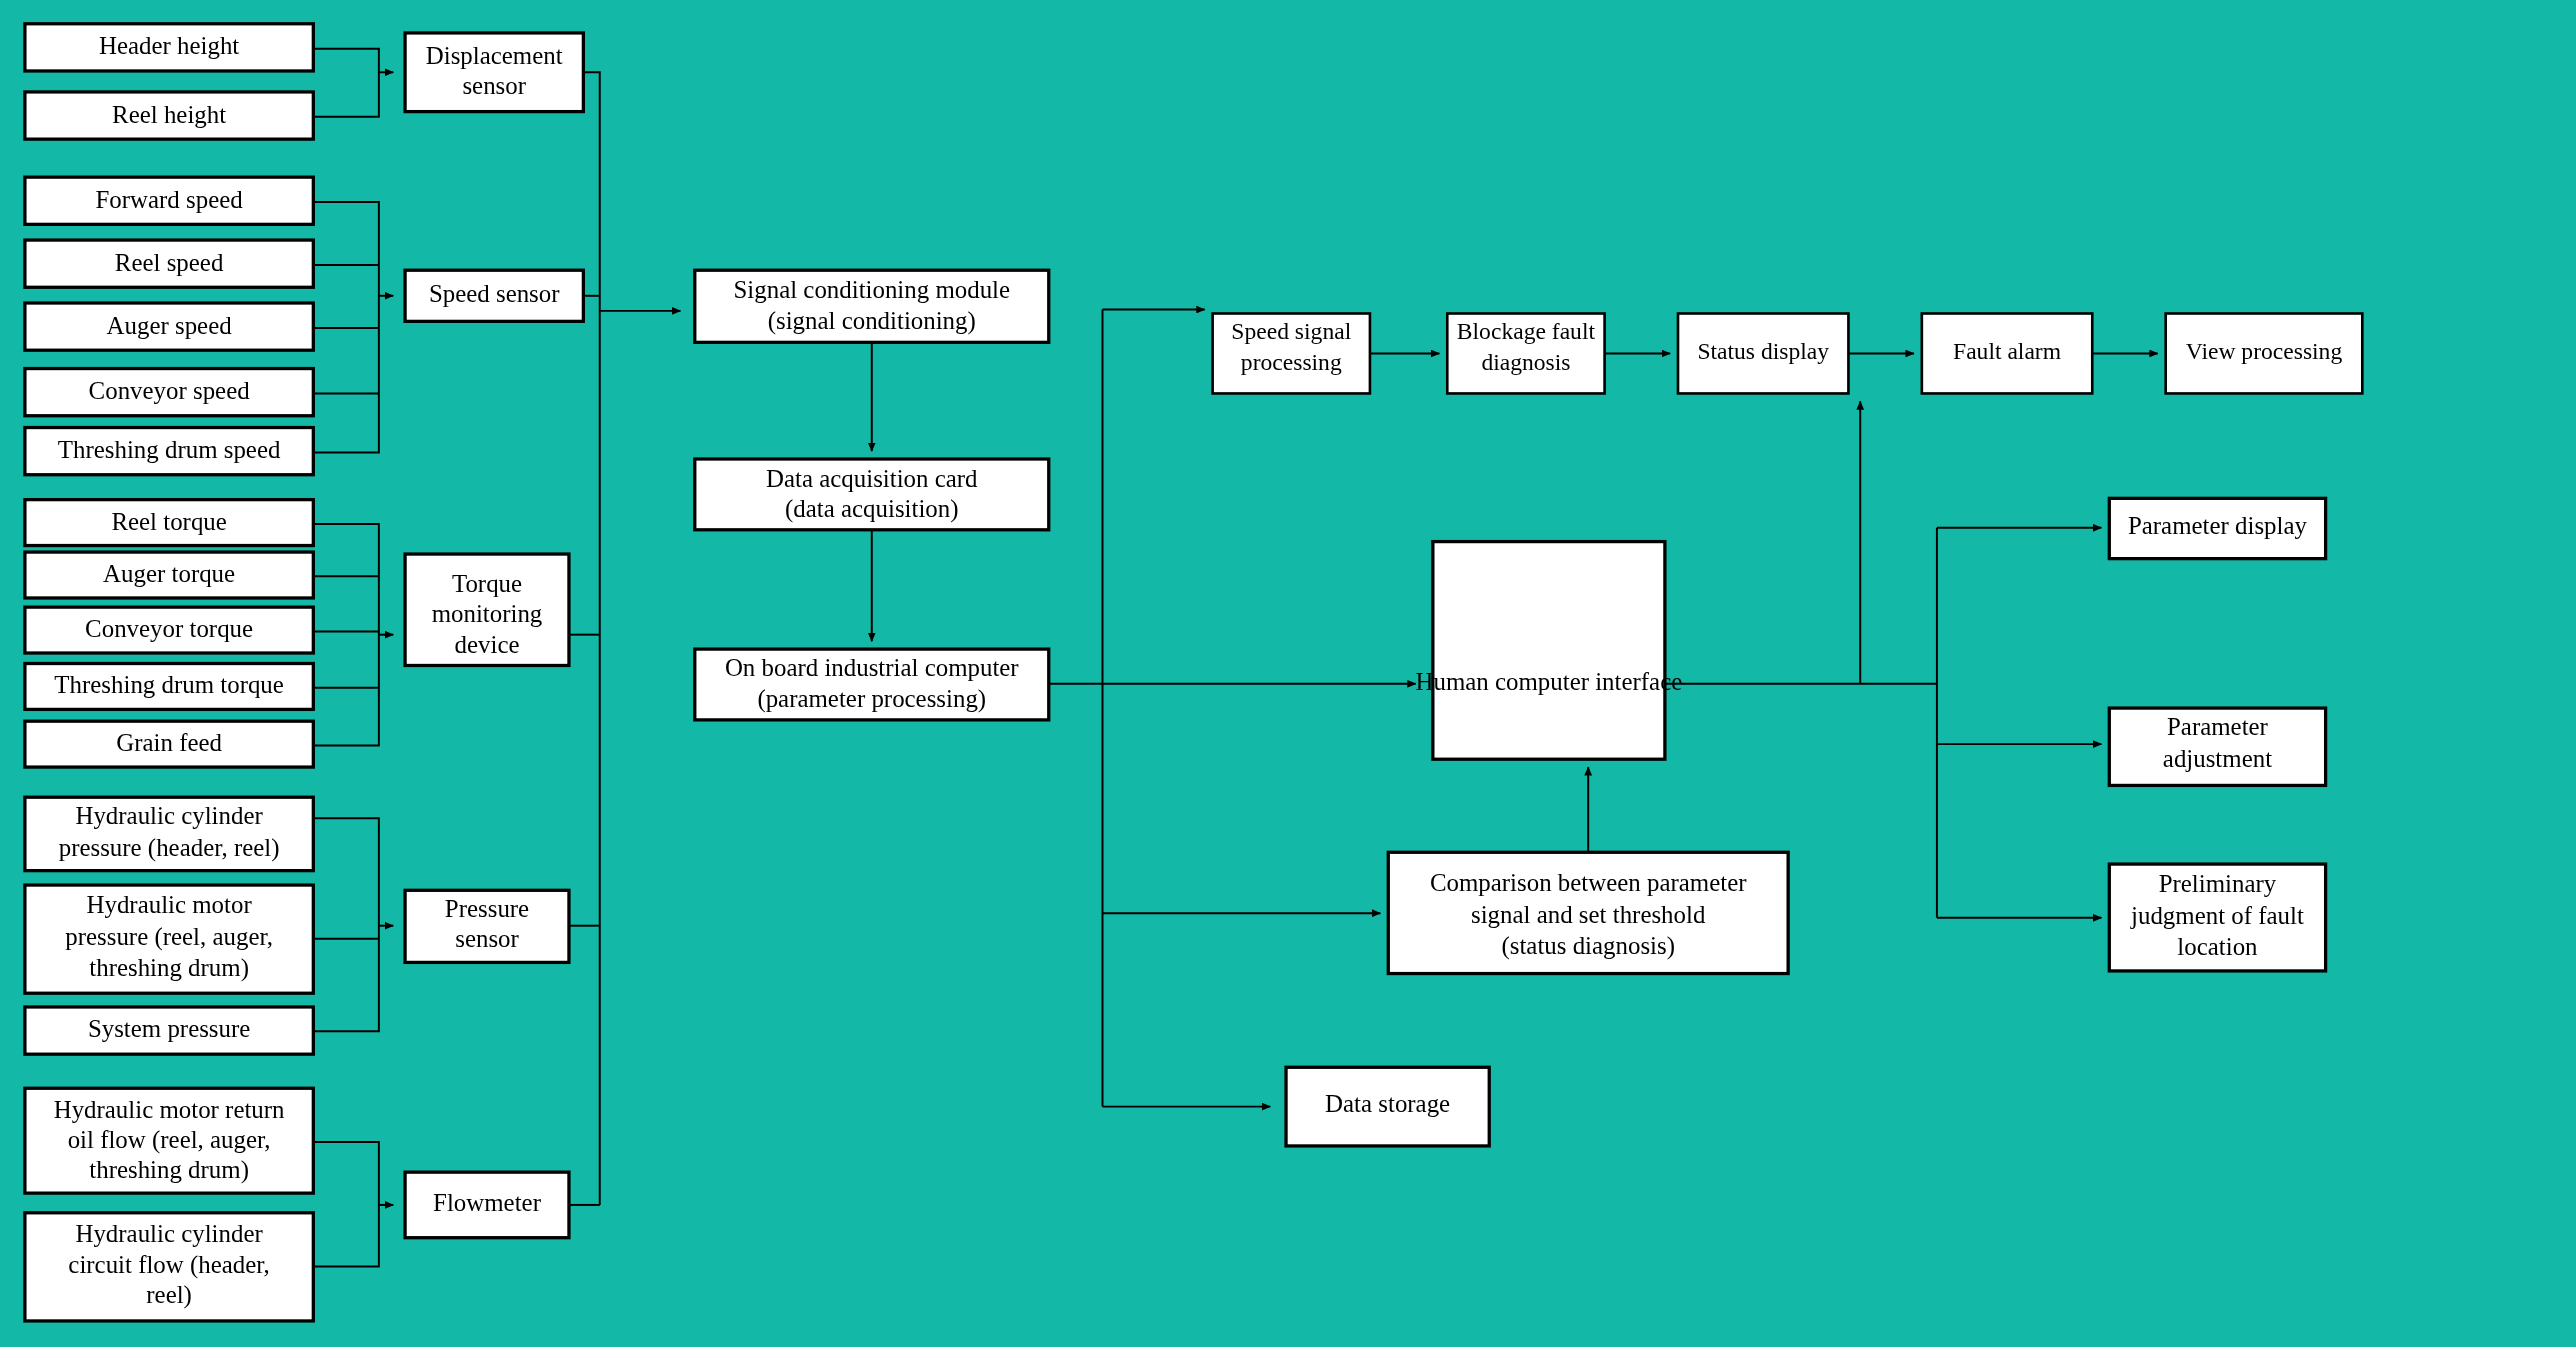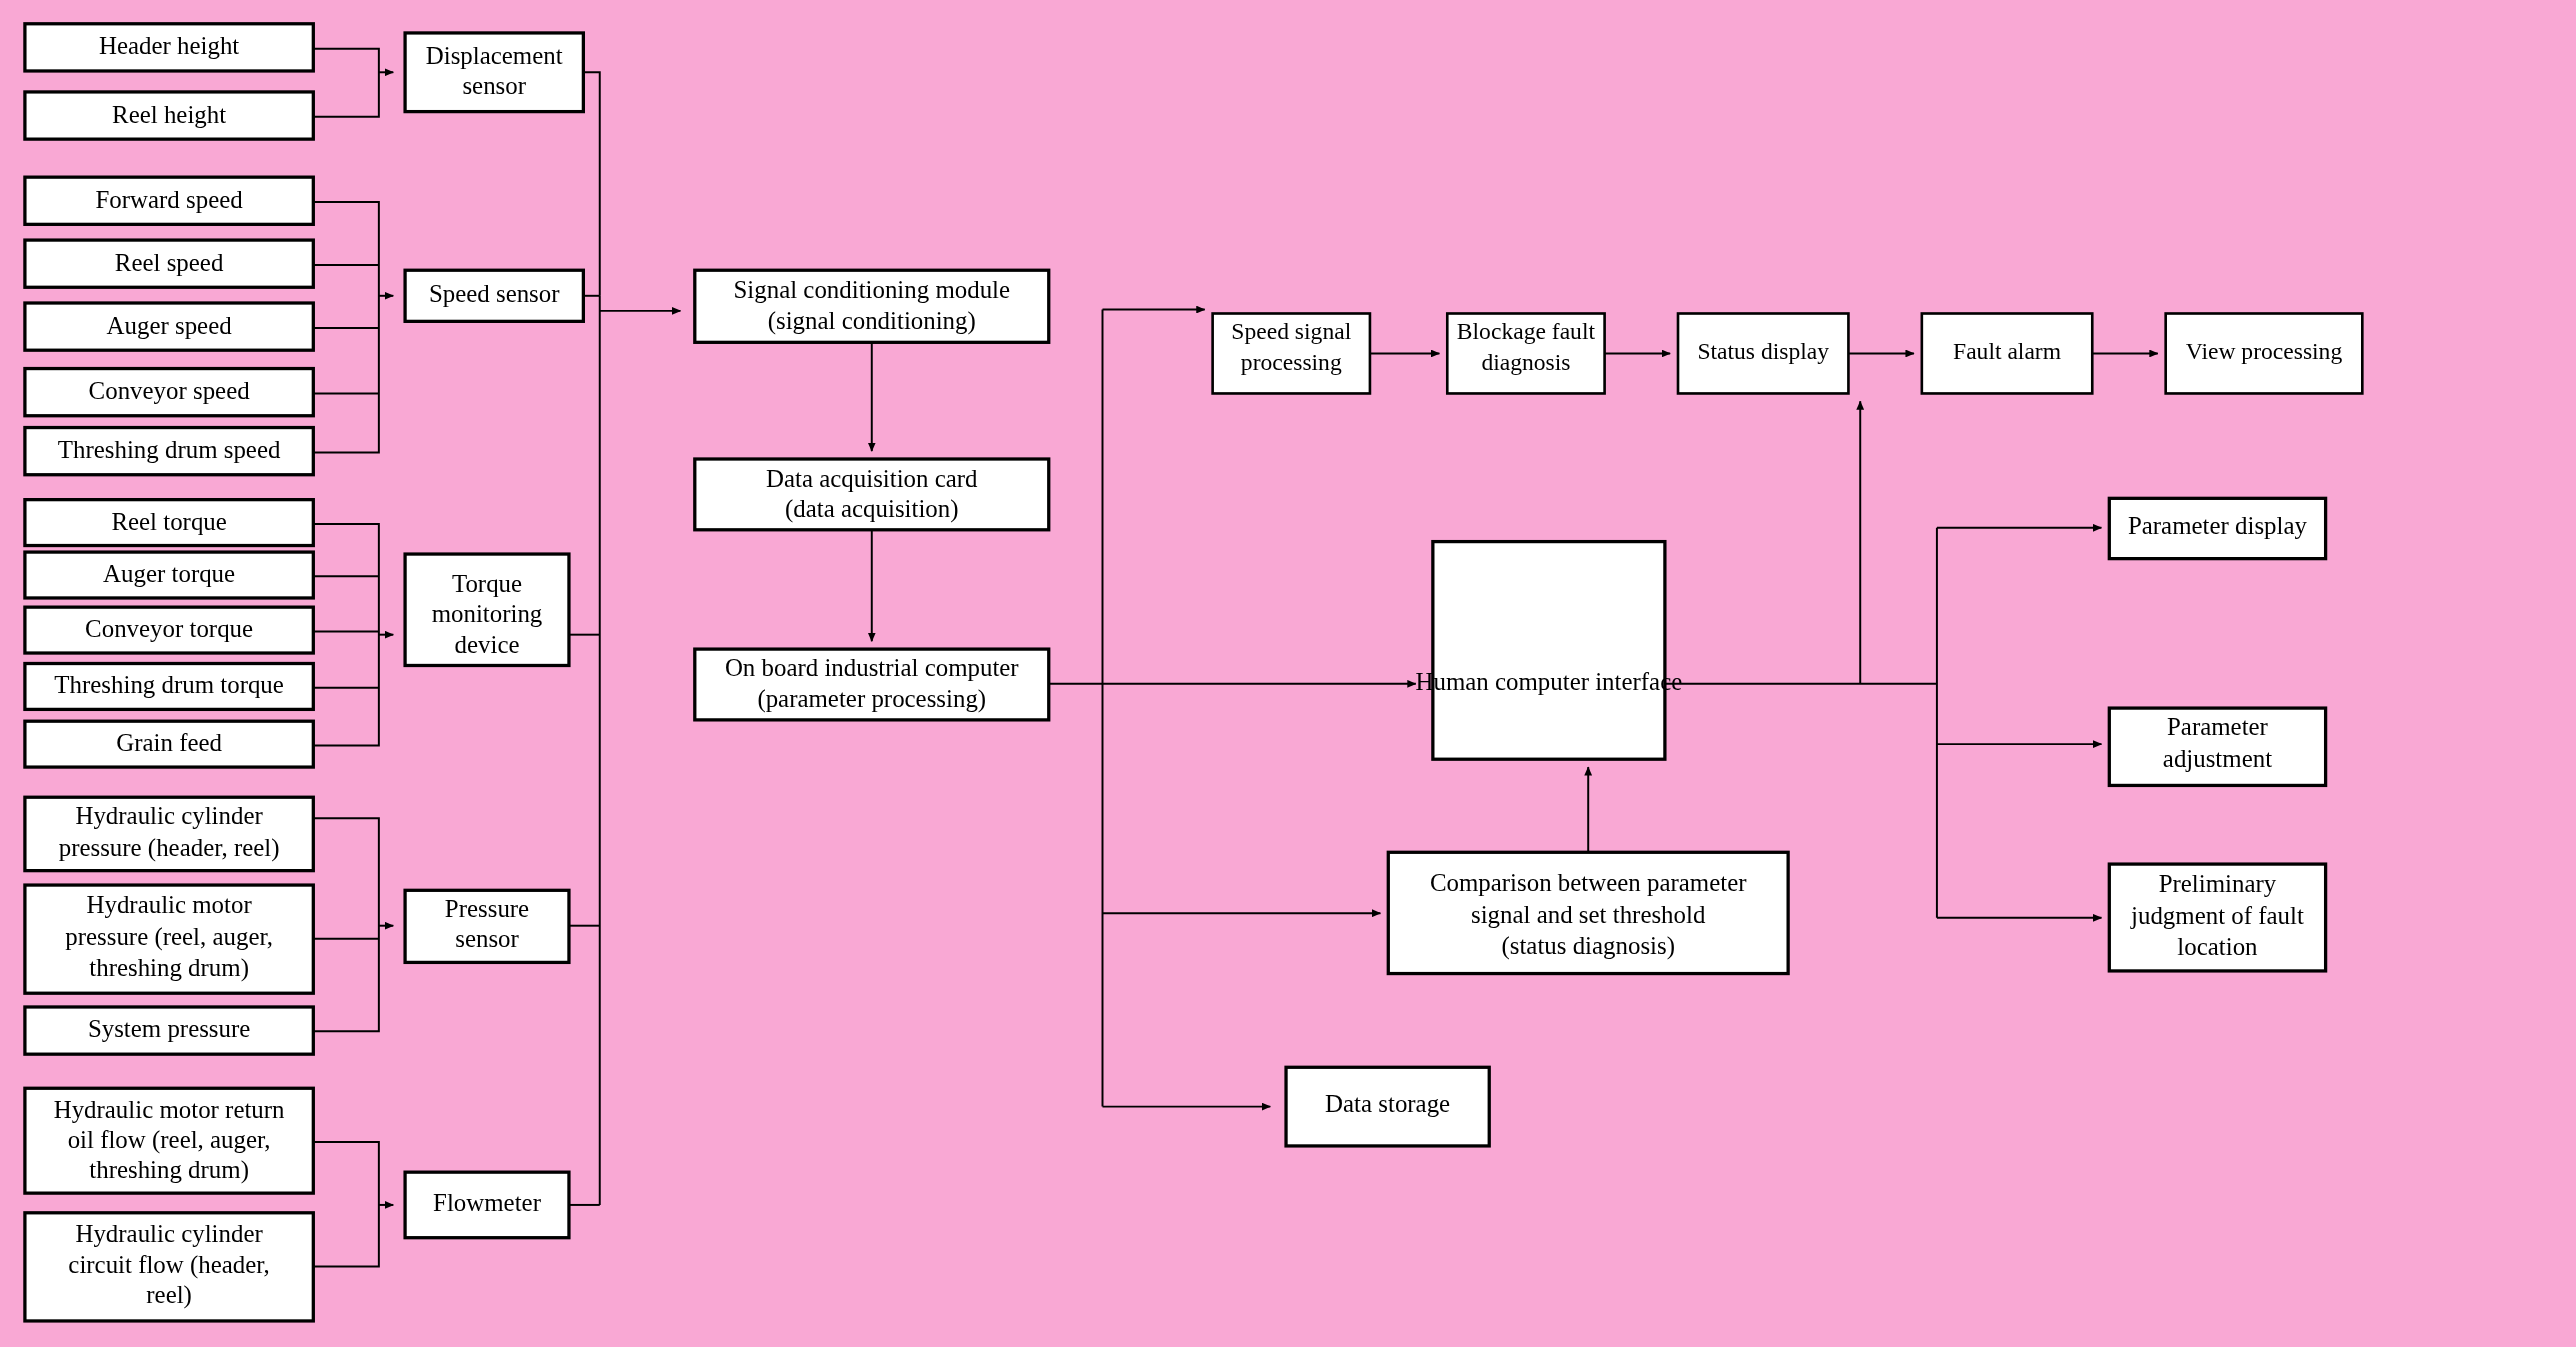--- a/index.html
+++ b/index.html
@@ -1,16 +1,16 @@
 <!DOCTYPE html>
 <html style="font-size:10.5px"><head>
 <meta charset="utf-8">
 <style>
   html,body{margin:0;padding:0;background:#ffffff;}
-  #stage{position:relative;width:2576px;height:1348px;background:#f9a8d4;
+  #stage{position:relative;width:2576px;height:1348px;background:#14b8a6;
          font-family:"Liberation Serif","DejaVu Serif",serif;}
   svg{position:absolute;left:0;top:0;width:2576px;height:1348px;}
   .bx{fill:#ffffff;stroke:#000000;}
   .bx-thin{stroke-width:4;}
   .bx-med{stroke-width:5;}
   .ln{stroke:#000000;fill:none;stroke-width:3;}
   .tx{font-family:"Liberation Serif","DejaVu Serif",serif;
       fill:#000;text-anchor:middle;dominant-baseline:middle;}
   .t38{font-size:38px;}
   .t36{font-size:36px;}

